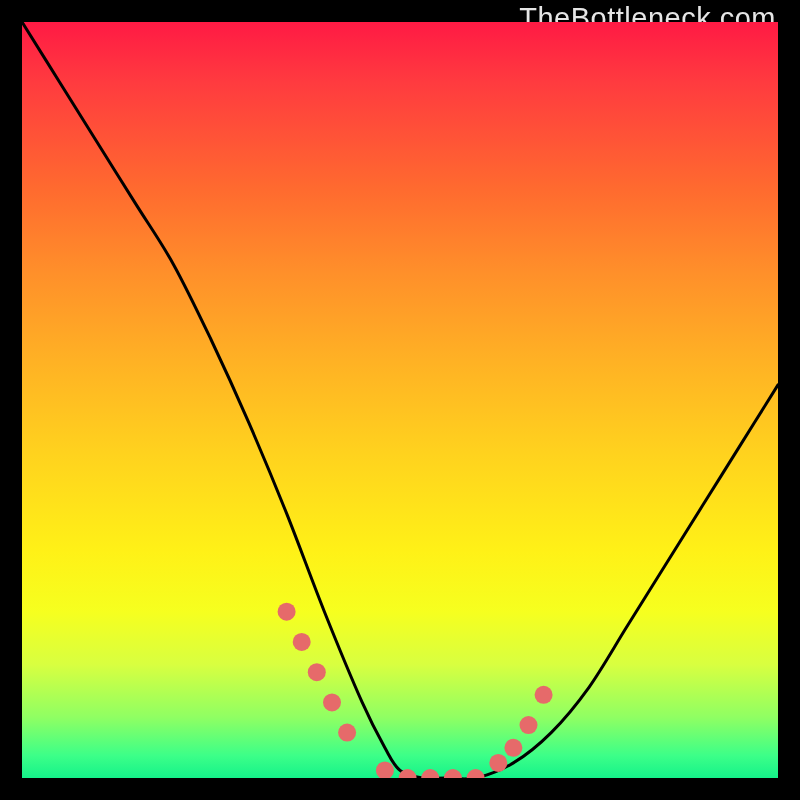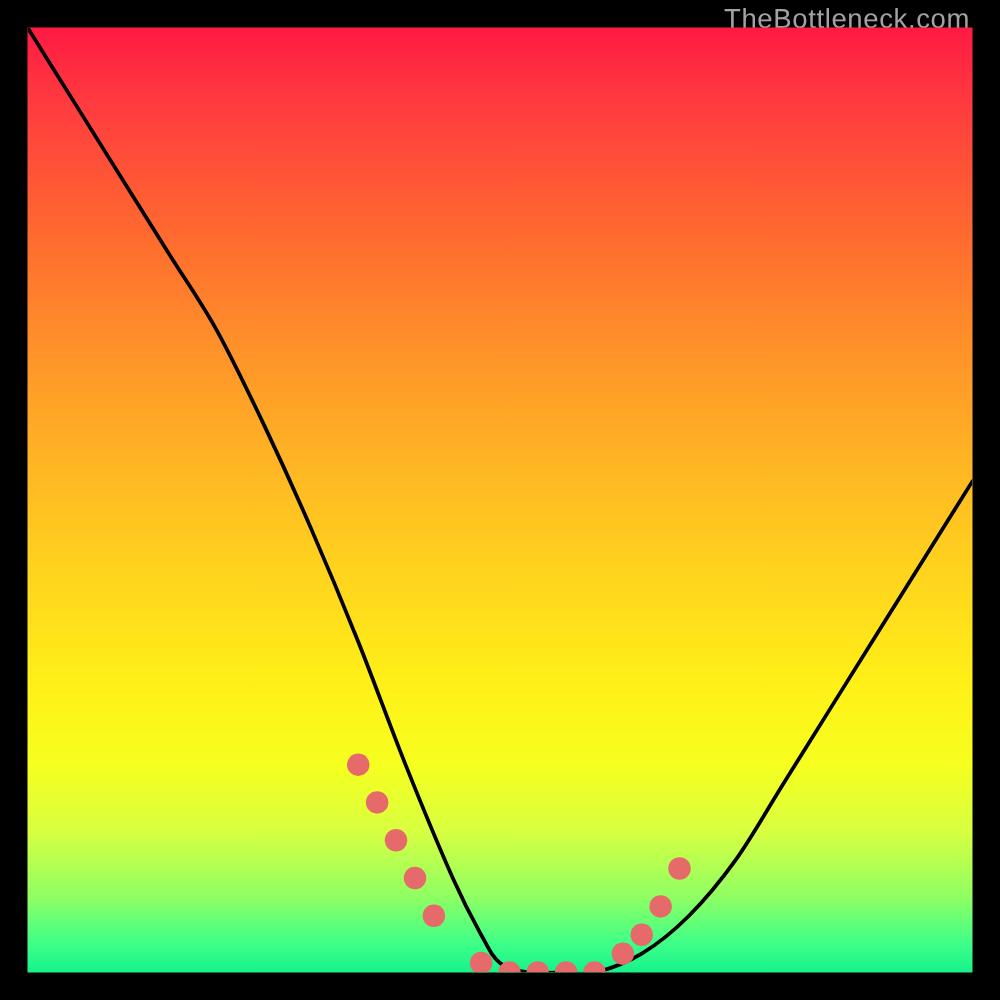--- a/index.html
+++ b/index.html
@@ -39,22 +39,22 @@
       #8fff63 92%,
       #3dff88 97%,
       #15f28a 100%
     );
     overflow: hidden;
   }
   .watermark {
     position: absolute;
     top: 2px;
     right: 24px;
-    color: #a3a3a3;
-    font-size: 22px;
+    color: #e5e5e5;
+    font-size: 29px;
     font-weight: 500;
     letter-spacing: 0.5px;
     user-select: none;
   }
   svg.curve {
     position: absolute;
     left: 0;
     top: 0;
     width: 756px;
     height: 756px;

